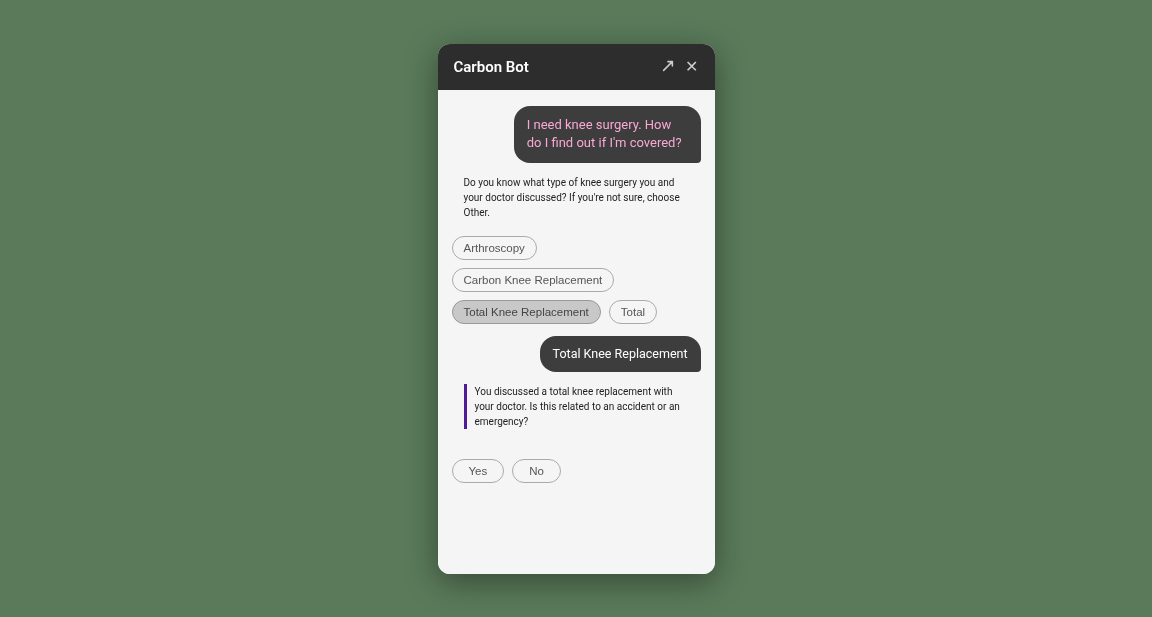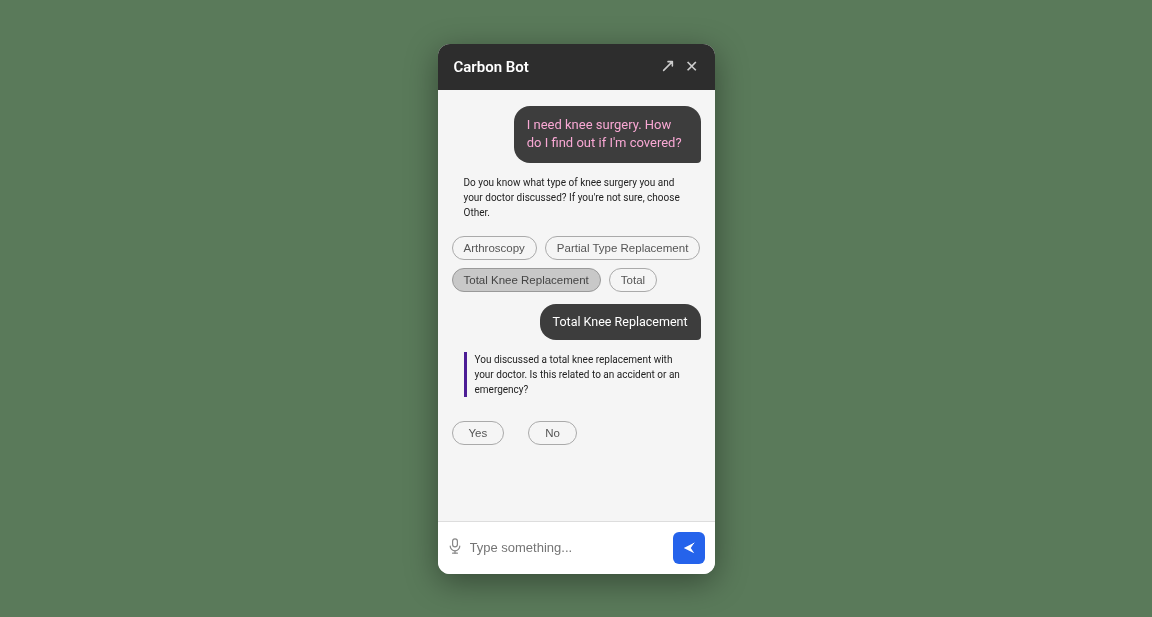--- a/index.html
+++ b/index.html
@@ -123,22 +123,22 @@
       color: #fff;
       border-radius: 16px 16px 4px 16px;
       padding: 9px 13px;
       font-size: 12.5px;
       line-height: 1.45;
       max-width: 80%;
     }
 
     .yesno-chips {
       display: flex;
-      gap: 24px;
-      margin-top: 12px;
+      gap: 8px;
+      margin-top: 18px;
     }
 
     .yesno-chip {
       border: 1.5px solid #aaa;
       border-radius: 20px;
       padding: 5px 16px;
       font-size: 11.5px;
       color: #555;
       background: transparent;
       cursor: pointer;
@@ -217,50 +217,33 @@
     <div class="message-user">
       <span>I need knee surgery. How do I find out if I'm covered?</span>
     </div>
 
     <div class="message-bot">
       <span>Do you know what type of knee surgery you and your doctor discussed? If you're not sure, choose Other.</span>
     </div>
 
     <div class="chips-container">
       <button class="chip">Arthroscopy</button>
-      <button class="chip">Partial Type Replacement</button>
+      <button class="chip">Carbon Knee Replacement</button>
       <button class="chip selected">Total Knee Replacement</button>
       <button class="chip">Total</button>
     </div>
 
     <div class="message-user-alt">
       <span>Total Knee Replacement</span>
     </div>
 
     <div class="message-bot message-bot-highlighted">
       <span>You discussed a total knee replacement with your doctor. Is this related to an accident or an emergency?</span>
     </div>
 
     <div class="yesno-chips">
       <button class="yesno-chip">Yes</button>
       <button class="yesno-chip">No</button>
     </div>
 
   </div>
 
-  <div class="chat-input-area">
-    <span class="mic-icon">
-      <svg width="14" height="16" viewBox="0 0 14 20" fill="none" xmlns="http://www.w3.org/2000/svg">
-        <rect x="4" y="1" width="6" height="10" rx="3" stroke="#888" stroke-width="1.5"></rect>
-        <path d="M1 10c0 3.314 2.686 6 6 6s6-2.686 6-6" stroke="#888" stroke-width="1.5" stroke-linecap="round" fill="none"></path>
-        <line x1="7" y1="16" x2="7" y2="19" stroke="#888" stroke-width="1.5" stroke-linecap="round"></line>
-        <line x1="4" y1="19" x2="10" y2="19" stroke="#888" stroke-width="1.5" stroke-linecap="round"></line>
-      </svg>
-    </span>
-    <input type="text" class="chat-input" placeholder="Type something..." style="">
-    <button class="send-button">
-      <svg viewBox="0 0 16 16" xmlns="http://www.w3.org/2000/svg">
-        <path d="M2 8l12-6-4 6 4 6z" fill="white"></path>
-        <path d="M14 2L8 8" stroke="white" stroke-width="1" fill="none"></path>
-      </svg>
-    </button>
-  </div>
 </div>
 
 </body></html>

